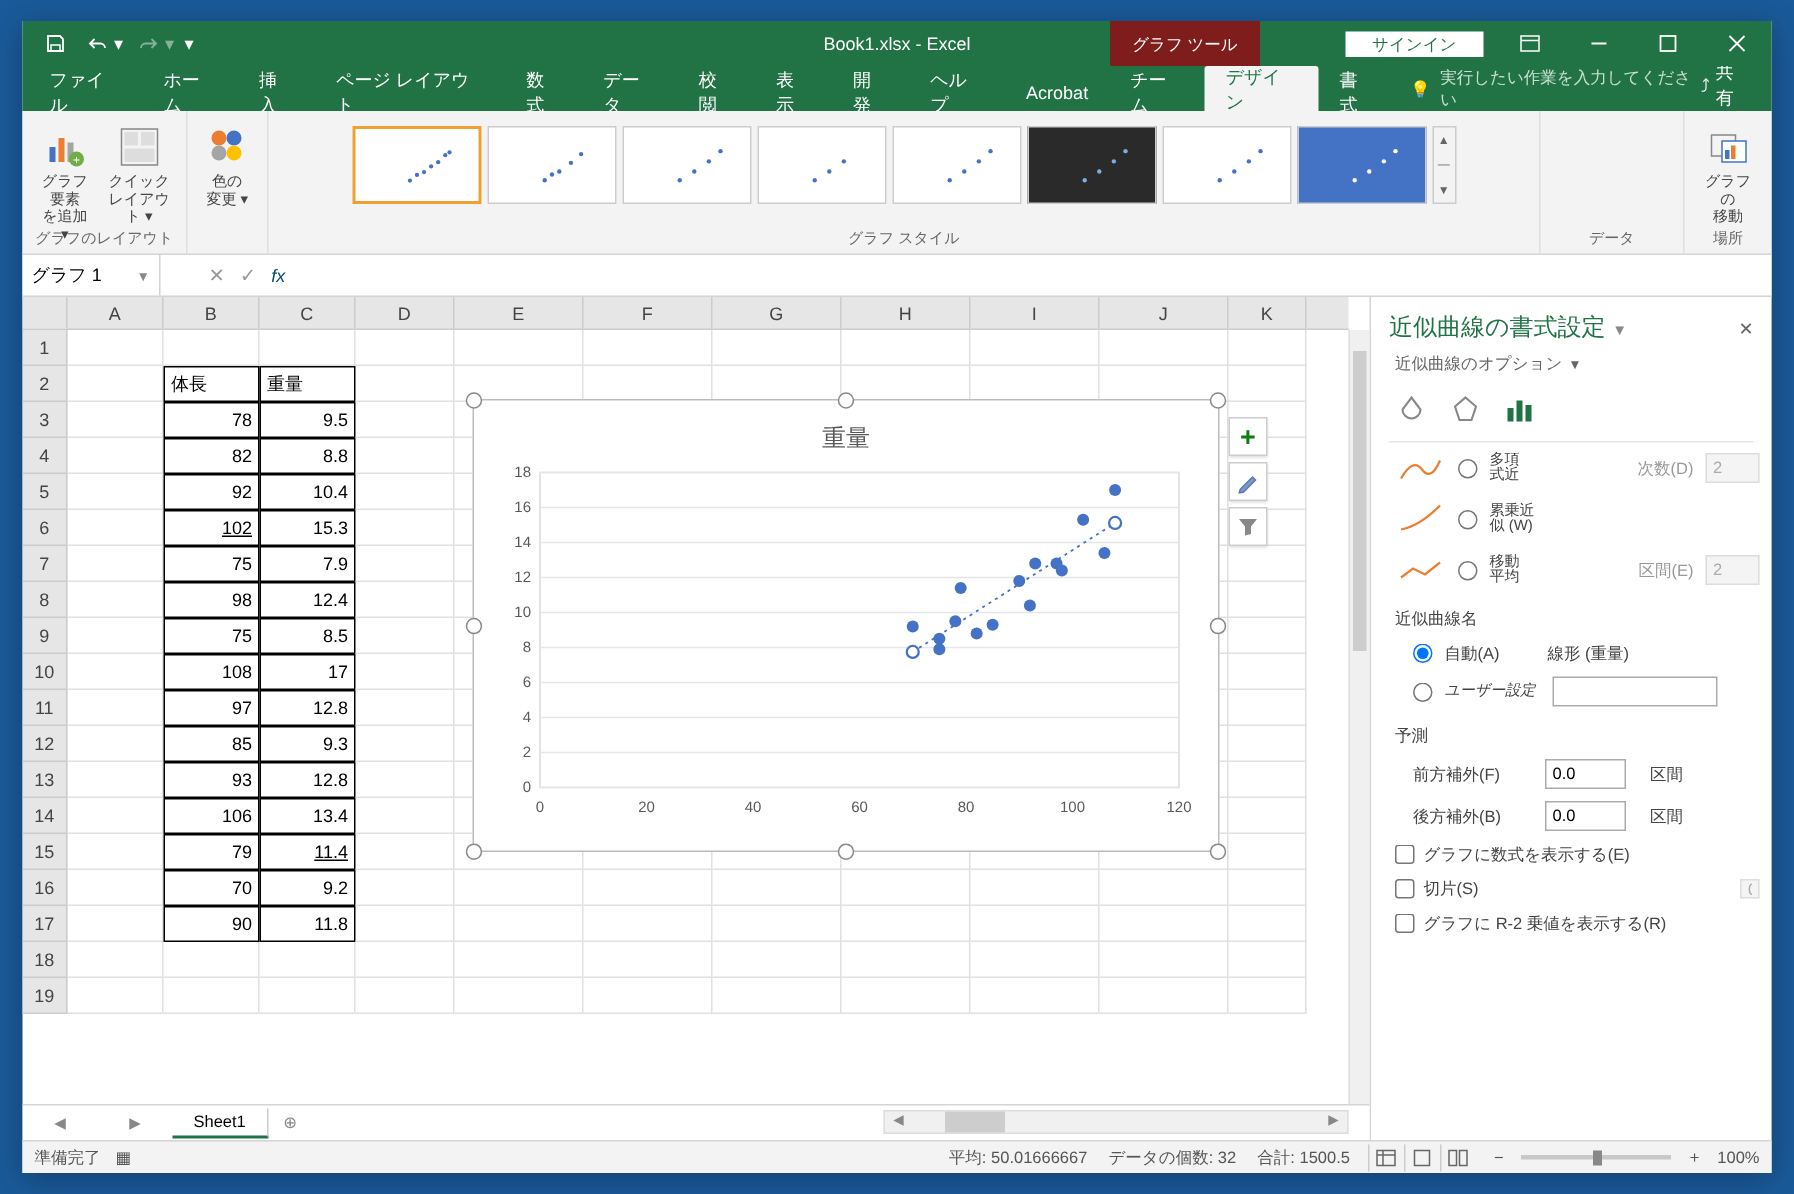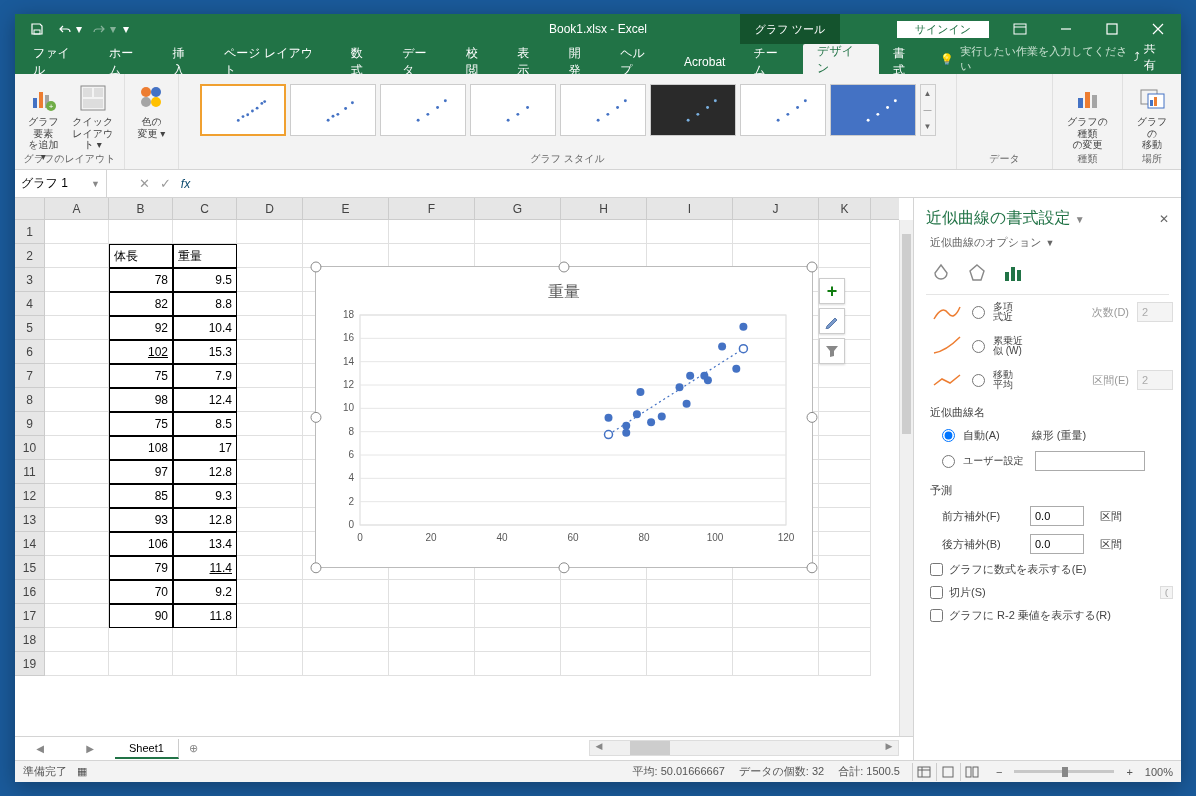--- a/index.html
+++ b/index.html
@@ -8,21 +8,21 @@
   
   
   .titlebar { height: 30px; background: #217346; display: flex; align-items: center; color: #fff; font-size: 12px; position: relative; }
   .qat { display: flex; align-items: center; gap: 0; padding-left: 8px; }
   .qat-btn { width: 28px; height: 24px; display: flex; align-items: center; justify-content: center; color: #fff; }
   .qat-btn.dim { opacity: 0.45; }
   .title-text { position: absolute; left: 50%; transform: translateX(-50%); color: #fff; }
   .title-right { position: absolute; right: 0; display: flex; align-items: center; height: 100%; }
   .signin-btn { background: #fff; color: #217346; padding: 1px 18px; font-size: 11px; margin-right: 8px; border: none; }
   .winbtn { width: 46px; height: 30px; display: flex; align-items: center; justify-content: center; color: #fff; }
-  .contextual { position: absolute; left: 725px; top: 0; height: 30px; width: 100px; background: #14532d; display: flex; align-items: center; justify-content: center; font-size: 11px; }
+  .contextual { position: absolute; left: 725px; top: 0; height: 30px; width: 100px; background: #7f1d1d; display: flex; align-items: center; justify-content: center; font-size: 11px; }
   
   
   .tabs { height: 30px; background: #217346; display: flex; align-items: flex-end; padding-left: 4px; color: #fff; font-size: 12px; }
   .tab { padding: 5px 14px; height: 24px; display: flex; align-items: center; cursor: pointer; }
   .tab.active { background: #f3f3f3; color: #217346; height: 30px; padding-top: 6px; border-radius: 2px 2px 0 0; }
   .tell-me { display: flex; align-items: center; gap: 6px; padding-left: 10px; color: #c8e0d0; font-size: 11px; }
   .share { margin-left: auto; padding-right: 14px; display: flex; align-items: center; gap: 4px; font-size: 12px; }
   
   
   .ribbon { height: 96px; background: #f3f3f3; border-bottom: 1px solid #d4d4d4; display: flex; }
@@ -310,36 +310,20 @@
                 <circle cx="58" cy="8" r="1.5"></circle>
               </g>
             </svg>
           </div>
         <div style="width:16px;height:52px;border:1px solid #ccc;display:flex;flex-direction:column;justify-content:space-around;align-items:center;font-size:8px;color:#666;">▲<span>—</span>▼</div>
       </div>
       <div class="rgroup-label">グラフ スタイル</div>
     </div>
     <div class="rgroup" style="width:96px;">
       <div class="rgroup-label">データ</div>
-    </div>
-    <div class="rgroup" style="width:70px;">
-      <div class="rgroup-body">
-        <div class="rbtn">
-          <div class="ico">
-              <svg width="28" height="28">
-                <rect x="4" y="14" width="5" height="10" fill="#4472c4"></rect>
-                <rect x="11" y="8" width="5" height="16" fill="#ed7d31"></rect>
-                <rect x="18" y="11" width="5" height="13" fill="#a5a5a5"></rect>
-              </svg>
-            </div>
-          <span style="white-space:pre-line;">グラフの種類
-の変更</span>
-        </div>
-      </div>
-      <div class="rgroup-label">種類</div>
     </div>
     <div class="rgroup" style="width:58px;border-right:none;">
       <div class="rgroup-body">
         <div class="rbtn">
           <div class="ico">
               <svg width="28" height="28">
                 <rect x="3" y="6" width="16" height="14" fill="none" stroke="#888"></rect>
                 <rect x="10" y="10" width="16" height="14" fill="#fff" stroke="#4472c4"></rect>
                 <rect x="12" y="16" width="3" height="6" fill="#4472c4"></rect>
                 <rect x="16" y="13" width="3" height="9" fill="#ed7d31"></rect>
@@ -819,21 +803,21 @@
         </div>
 
         <div class="section-label">近似曲線名</div>
         <div class="opt-row" style="padding-left:12px;">
           <input type="radio" name="tn" checked="" style="">
           <span style="font-size:11px;">自動(A)</span>
           <span style="margin-left:24px;font-size:11px;">線形 (重量)</span>
         </div>
         <div class="opt-row" style="padding-left:12px;">
           <input type="radio" name="tn" style="">
-          <span style="font-size:10px;line-height:1;">ユーザー設定</span>
+          <span style="font-size:10px;line-height:1;font-style:italic;">ユーザー設定</span>
           <input class="tp-input" style="width: 110px; margin-left: 4px;">
         </div>
 
         <div class="section-label">予測</div>
         <div class="opt-row" style="padding-left:12px;">
           <span style="font-size:11px;width:80px;">前方補外(F)</span>
           <input class="tp-input" value="0.0" style="">
           <span style="font-size:11px;margin-left:8px;">区間</span>
         </div>
         <div class="opt-row" style="padding-left:12px;">

